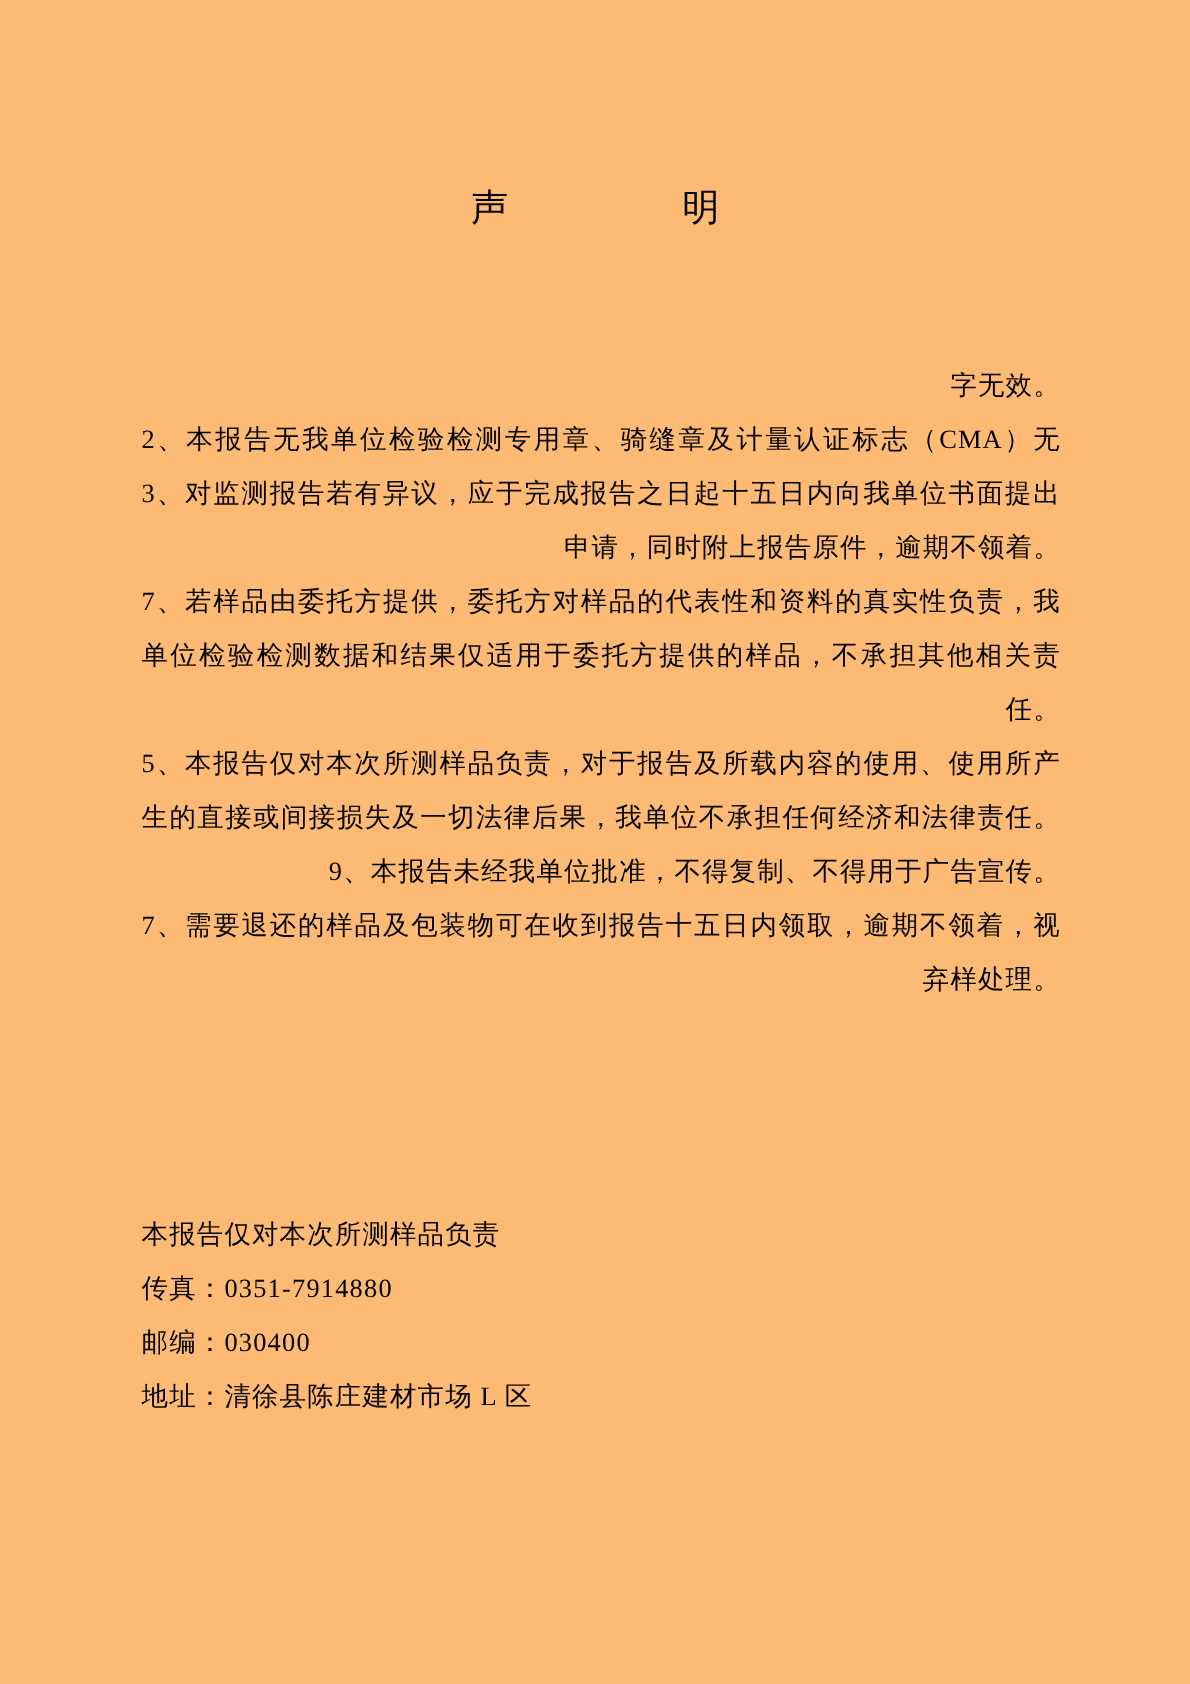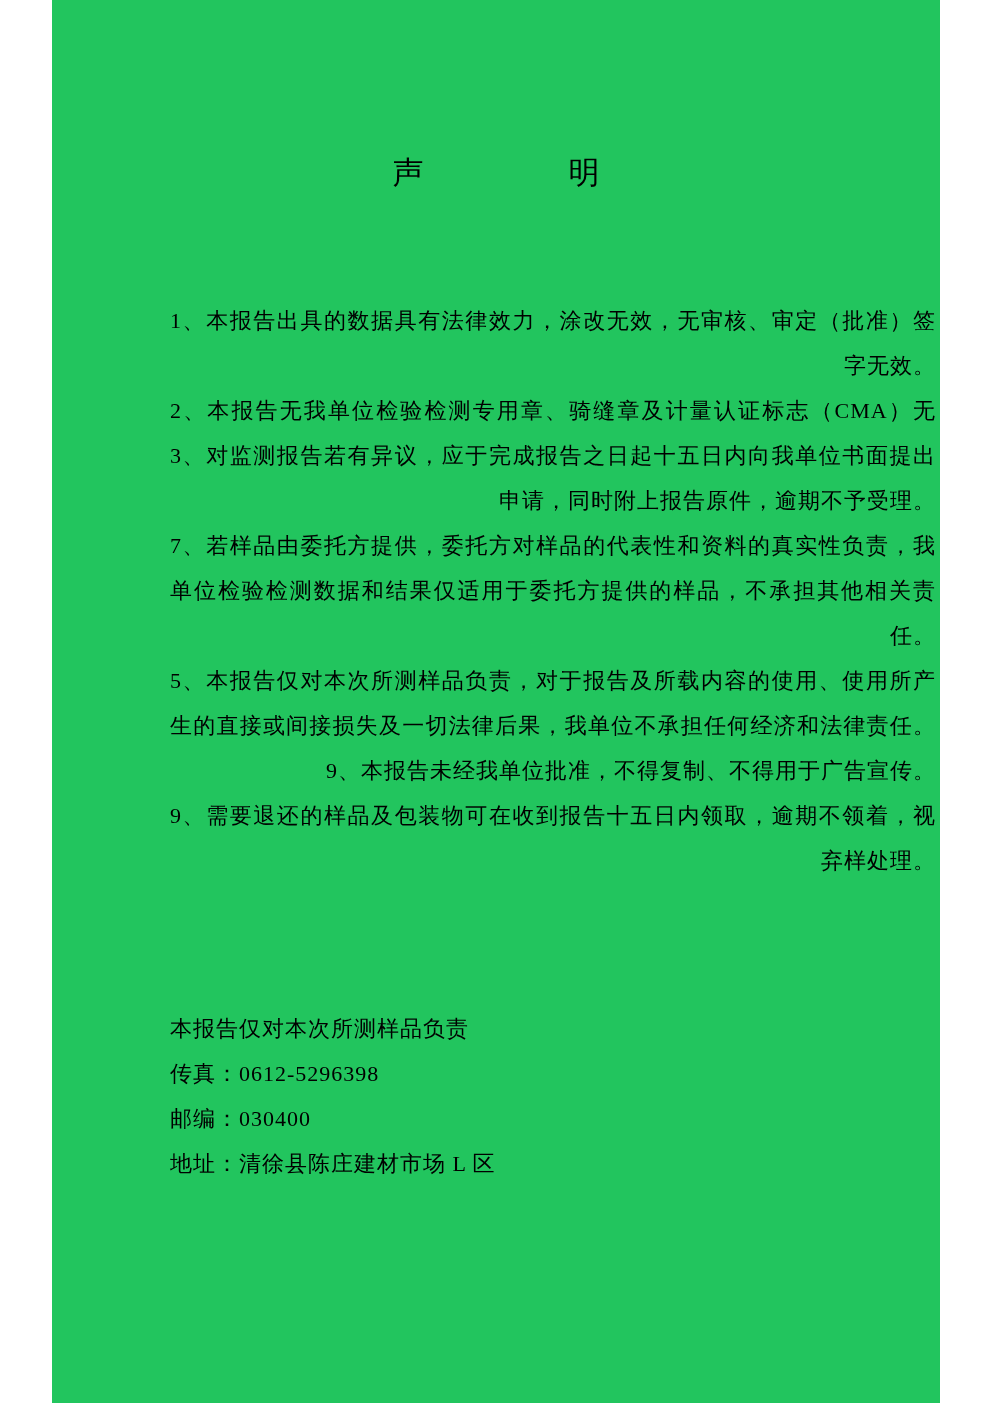--- a/index.html
+++ b/index.html
@@ -2,24 +2,24 @@
 <html><head>
 <meta charset="utf-8">
 <style>
   html, body {
     margin: 0;
     padding: 0;
     background: #ffffff;
   }
   .page {
     position: relative;
-    width: 888px;
+    width: 992px;
     height: 1403px;
     margin: 0 auto;
-    background: #22c55e;
+    background: #fdba74;
     color: #000000;
     font-family: "Liberation Serif", "DejaVu Serif", serif;
     overflow: hidden;
   }
   .doc-title {
     position: absolute;
     top: 152px;
     left: 0;
     right: 0;
     margin: 0;
@@ -67,35 +67,34 @@
   }
 </style>
 </head>
 <body>
 
 <div class="page">
 
   <h1 class="doc-title">声明</h1>
 
   <div class="statement-body">
-      <div class="line fill">1、本报告出具的数据具有法律效力，涂改无效，无审核、审定（批准）签</div>
       <div class="line end">字无效。</div>
       <div class="line fill">2、本报告无我单位检验检测专用章、骑缝章及计量认证标志（CMA）无效。</div>
       <div class="line fill">3、对监测报告若有异议，应于完成报告之日起十五日内向我单位书面提出</div>
-      <div class="line end">申请，同时附上报告原件，逾期不予受理。</div>
+      <div class="line end">申请，同时附上报告原件，逾期不领着。</div>
       <div class="line fill">7、若样品由委托方提供，委托方对样品的代表性和资料的真实性负责，我</div>
       <div class="line fill">单位检验检测数据和结果仅适用于委托方提供的样品，不承担其他相关责</div>
       <div class="line end">任。</div>
       <div class="line fill">5、本报告仅对本次所测样品负责，对于报告及所载内容的使用、使用所产</div>
       <div class="line fill">生的直接或间接损失及一切法律后果，我单位不承担任何经济和法律责任。</div>
       <div class="line end">9、本报告未经我单位批准，不得复制、不得用于广告宣传。</div>
-      <div class="line fill">9、需要退还的样品及包装物可在收到报告十五日内领取，逾期不领着，视</div>
+      <div class="line fill">7、需要退还的样品及包装物可在收到报告十五日内领取，逾期不领着，视</div>
       <div class="line end">弃样处理。</div>
     </div>
 
   <div class="company-info">
     <div class="info-line">本报告仅对本次所测样品负责</div>
-    <div class="info-line">传真：0612-5296398</div>
+    <div class="info-line">传真：0351-7914880</div>
     <div class="info-line">邮编：030400</div>
     <div class="info-line">地址：清徐县陈庄建材市场 L 区</div>
   </div>
 
 </div>
 
 </body></html>

